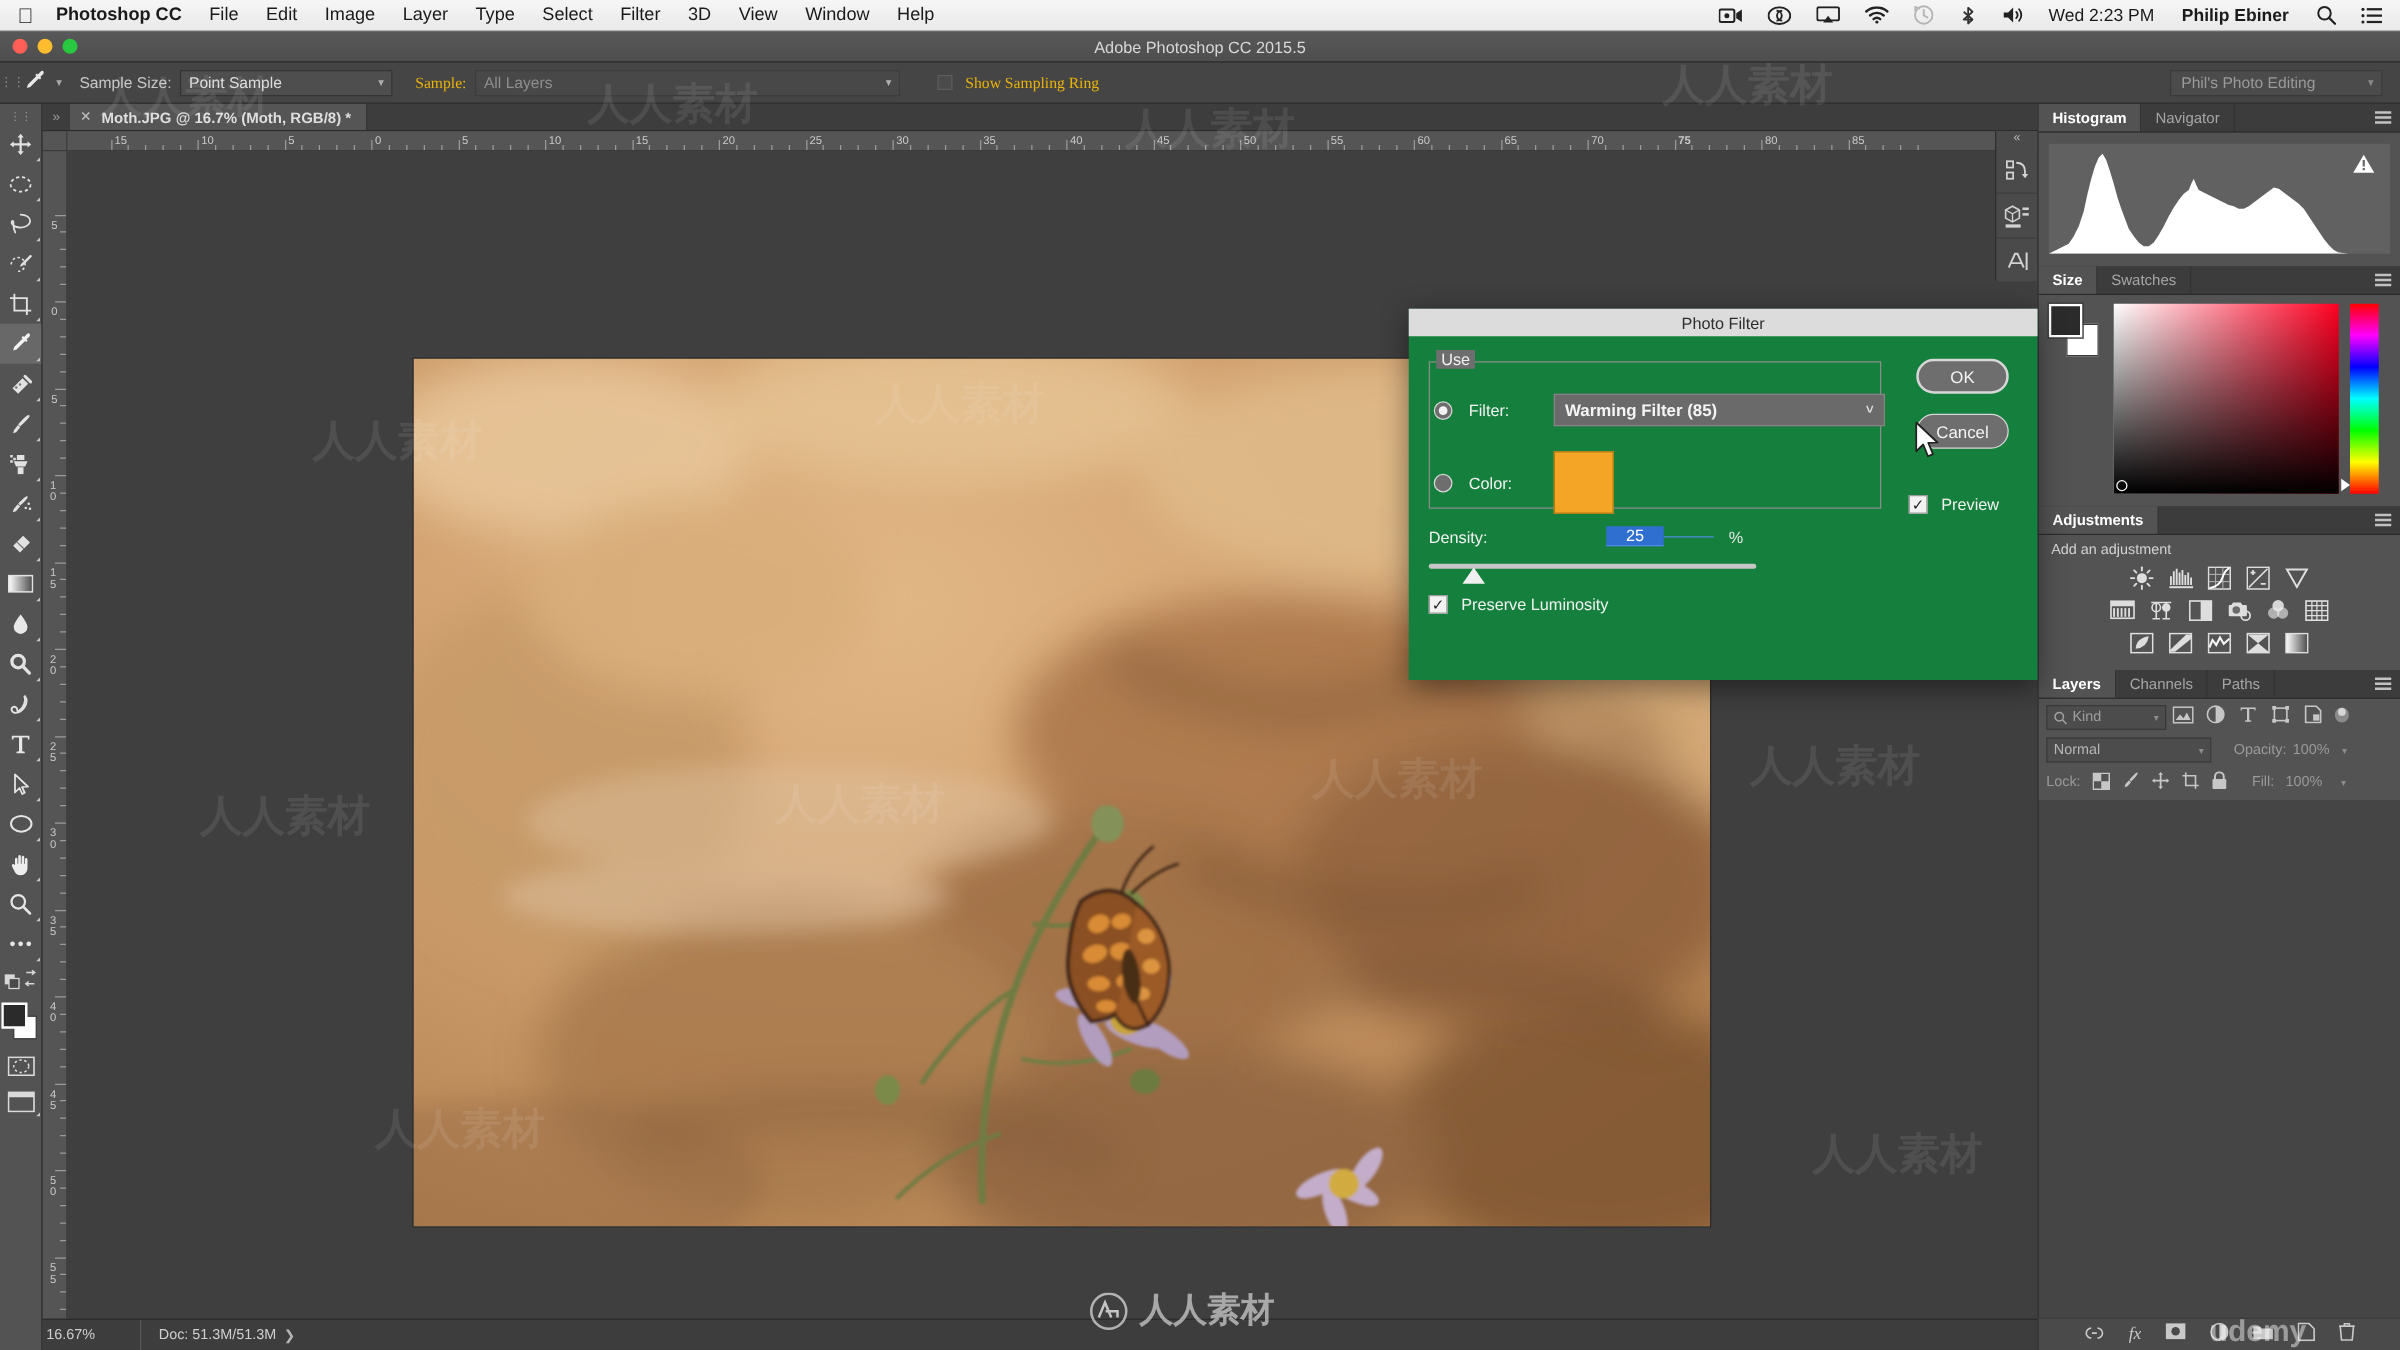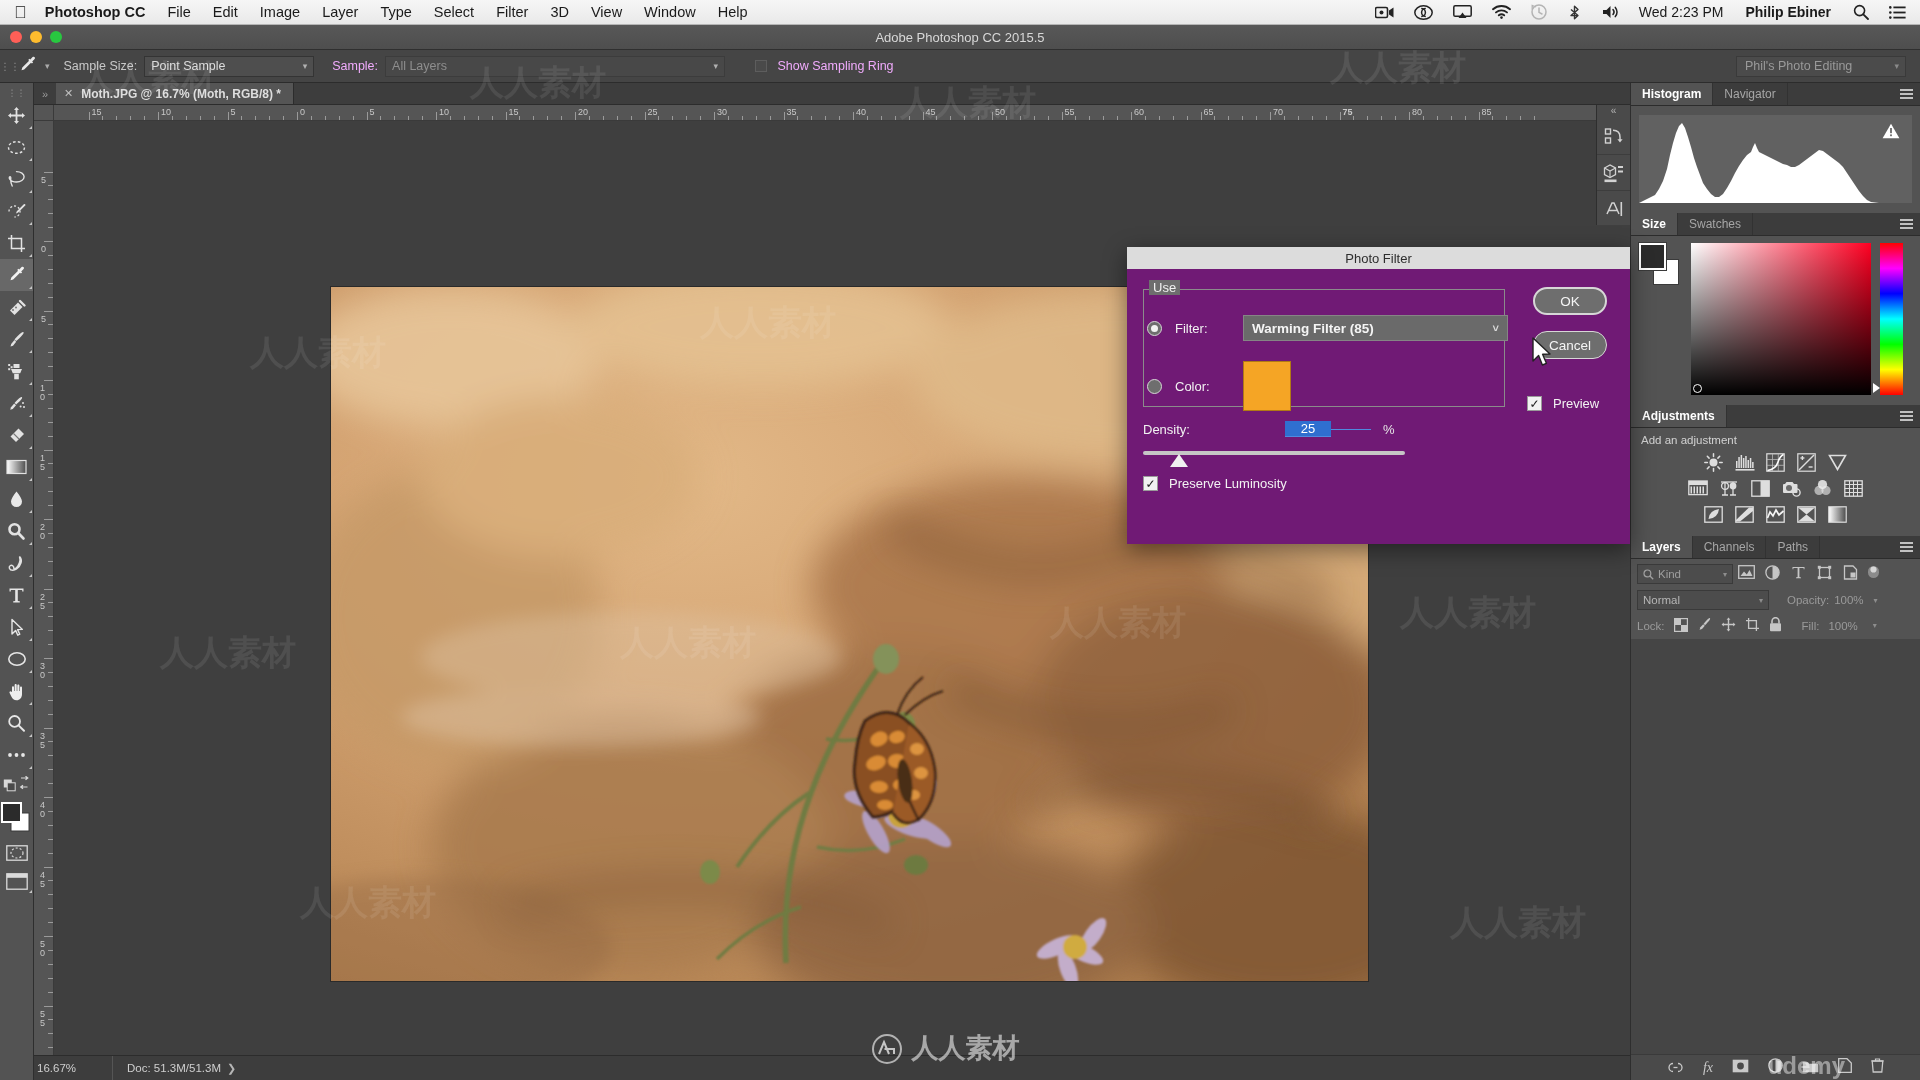--- a/index.html
+++ b/index.html
@@ -46,21 +46,21 @@
   #optbar .grip { width:14px; color:#8d8d8d; font-size:10px; text-align:center;}
   #optbar .tool-ico { width:28px; text-align:center; }
   #optbar .caret { color:#aaa; font-size:9px; margin:0 14px 0 3px; }
   #optbar label { margin-right:7px; }
   #optbar .sel {
     background:#4e4e4e; border:1px solid #343434; height:21px;
     display:flex; align-items:center; padding:0 6px; color:#dcdcdc;
     min-width:120px; position:relative;
   }
   #optbar .sel .dd { position:absolute; right:6px; color:#b0b0b0; font-size:9px;}
-  #optbar .dim { color:#f0abfc; }
+  #optbar .dim { color:#eab308;font-family:Liberation Serif, serif; }
   #optbar .sel.dim2 { color:#8e8e8e; border-color:#3c3c3c; background:#484848;}
   #optbar .cb {
     width:12px;height:12px;border:1px solid #5d5d5d;background:#4a4a4a;
     display:inline-block; margin-right:7px; vertical-align:-2px;
   }
   #optbar .ws {
     margin-left:auto; margin-right:14px; background:#4b4b4b; border:1px solid #3a3a3a;
     height:21px; display:flex; align-items:center; padding:0 22px 0 8px;
     color:#9a9a9a; position:relative; min-width:170px;
   }
@@ -189,21 +189,21 @@
   .layerrow{ display:flex;align-items:center;height:38px;background:#606060;padding:0 6px;}
   .layerrow .eye{ width:22px;text-align:center;}
   .layerthumb{ width:34px;height:26px;border:1px solid #d8d8d8; position:relative;
      background:linear-gradient(135deg,#d9a96c,#b8793f 50%,#caa271);}
   .layerrow .lname{ margin-left:11px; font-size:12.5px; color:#e6e6e6;}
   #layerFooter{ position:absolute;bottom:0;left:0;right:0;height:26px;background:#4a4a4a;
     border-top:1px solid #3a3a3a; display:flex;align-items:center;justify-content:center;gap:19px;}
   
   #dialog {
     position:absolute; left:1127px; top:247px; width:503px; height:297px;
-    background:#701a75; box-shadow:0 6px 22px rgba(0,0,0,.45); z-index:80;
+    background:#15803d; box-shadow:0 6px 22px rgba(0,0,0,.45); z-index:80;
     font-size:13px; color:#f2f2f2;
   }
   #dialog .dtitle {
     height:22px; background:#dcdcdc; color:#2e2e2e; font-size:13px;
     display:flex;align-items:center;justify-content:center;
   }
   #dialog .dbody { position:relative; height:275px; padding:14px 16px; }
   .useBox { position:absolute; left:16px; top:20px; width:362px; height:118px;
     border:1px solid #8b8b8b; }
   .useLbl { position:absolute; left:22px; top:11px; font-size:13px; color:#f0f0f0;

